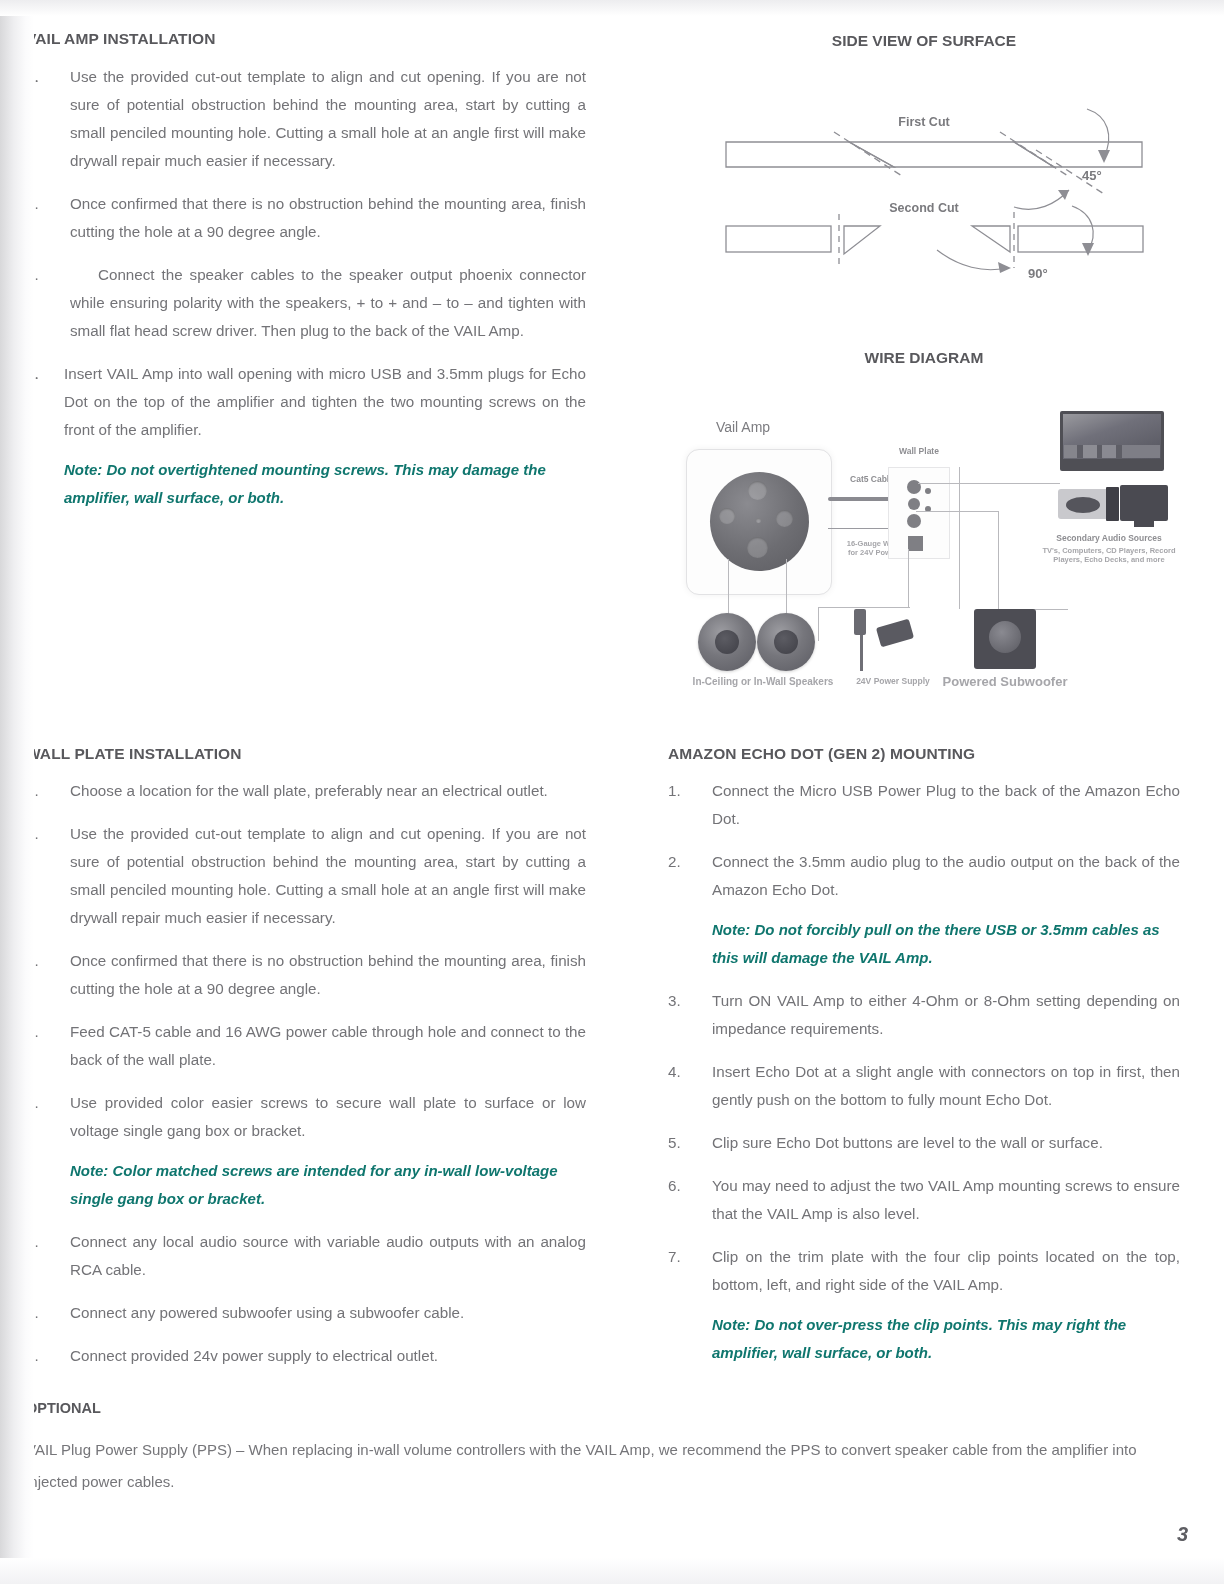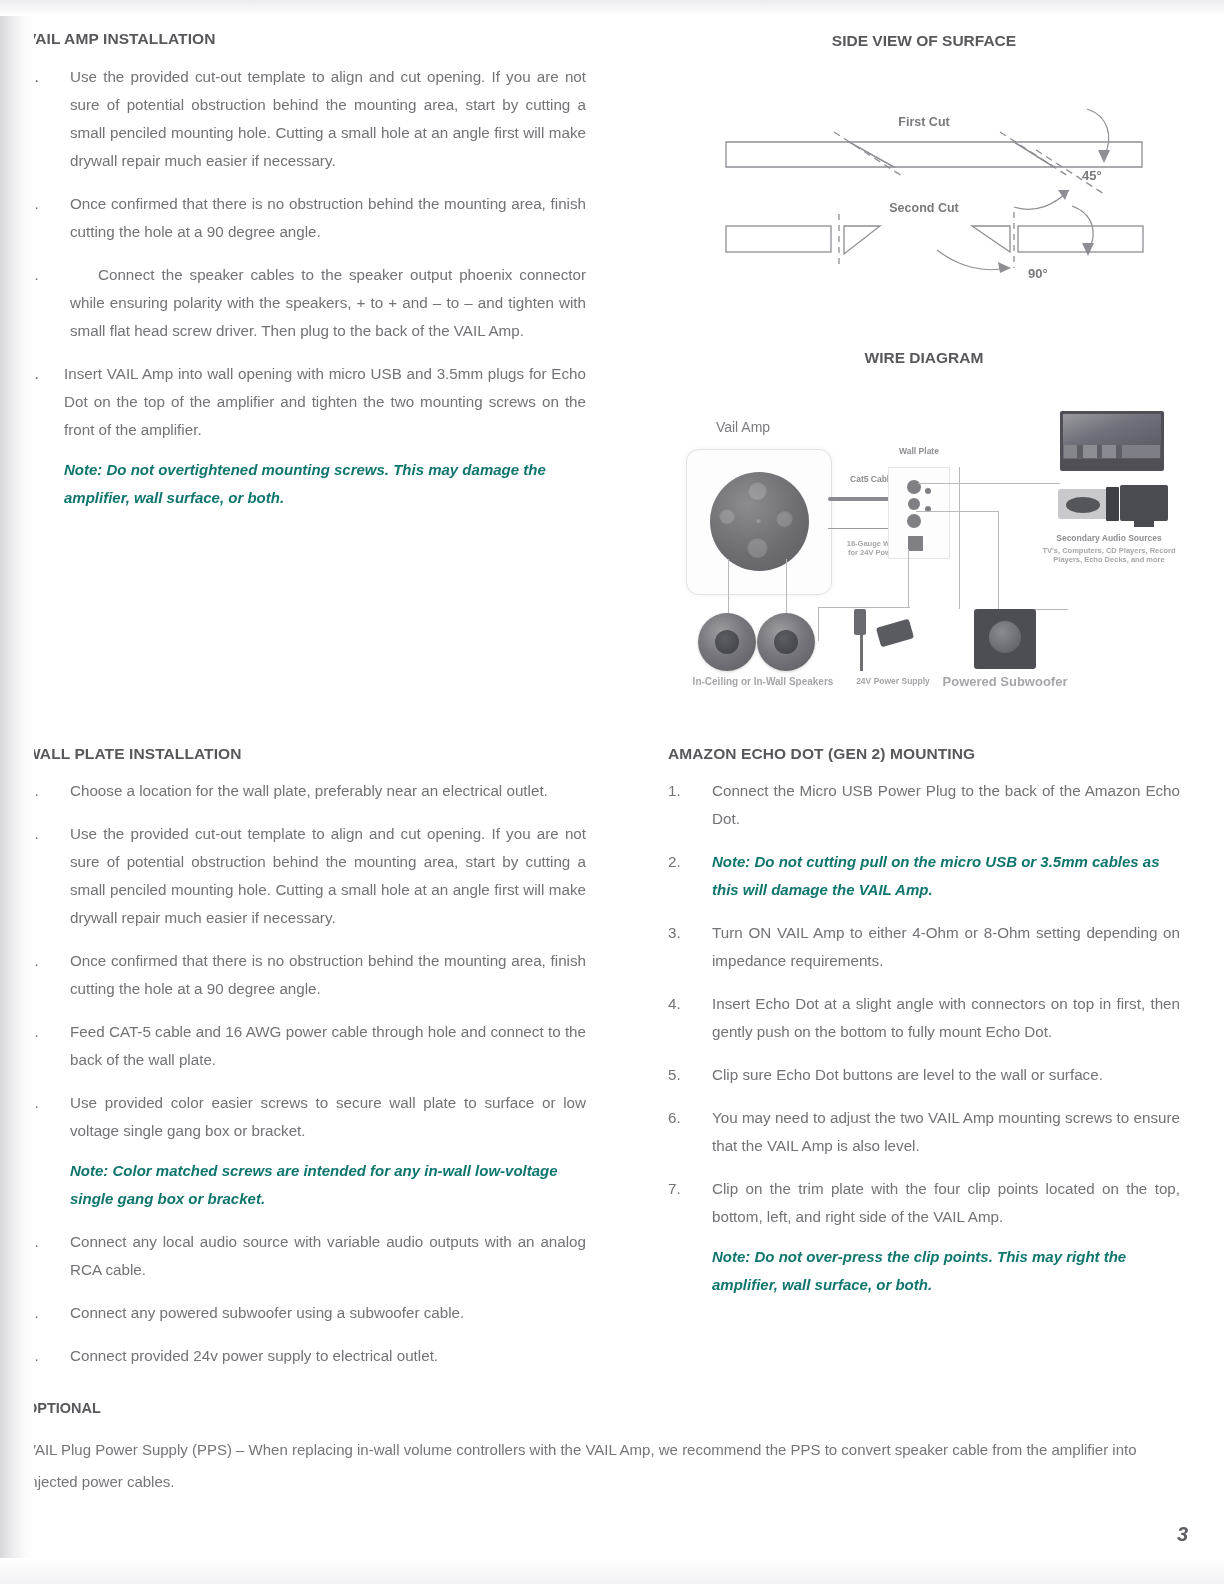--- a/index.html
+++ b/index.html
@@ -347,21 +347,22 @@
   <div class="col-right" style="top:745px;">
     <h2 class="section-title">AMAZON ECHO DOT (GEN 2) MOUNTING</h2>
 
     <ol class="steps">
       <li>
         <span class="num">1.</span>
         <span>Connect the Micro USB Power Plug to the back of the Amazon Echo Dot.</span>
       </li>
       <li>
         <span class="num">2.</span>
-        <p class="note">Note:  Do not cutting pull on the micro USB or 3.5mm cables as this will damage the VAIL Amp.</p>
+        <span>Connect the 3.5mm audio plug to the audio output on the back of the Amazon Echo Dot.</span>
+        <p class="note">Note:  Do not forcibly pull on the there USB or 3.5mm cables as this will damage the VAIL Amp.</p>
       </li>
       <li>
         <span class="num">3.</span>
         <span>Turn ON VAIL Amp to either 4-Ohm or 8-Ohm setting depending on impedance requirements.</span>
       </li>
       <li>
         <span class="num">4.</span>
         <span>Insert Echo Dot at a slight angle with connectors on top in first, then gently push on the bottom to fully mount Echo Dot.</span>
       </li>
       <li class="nojustify">

